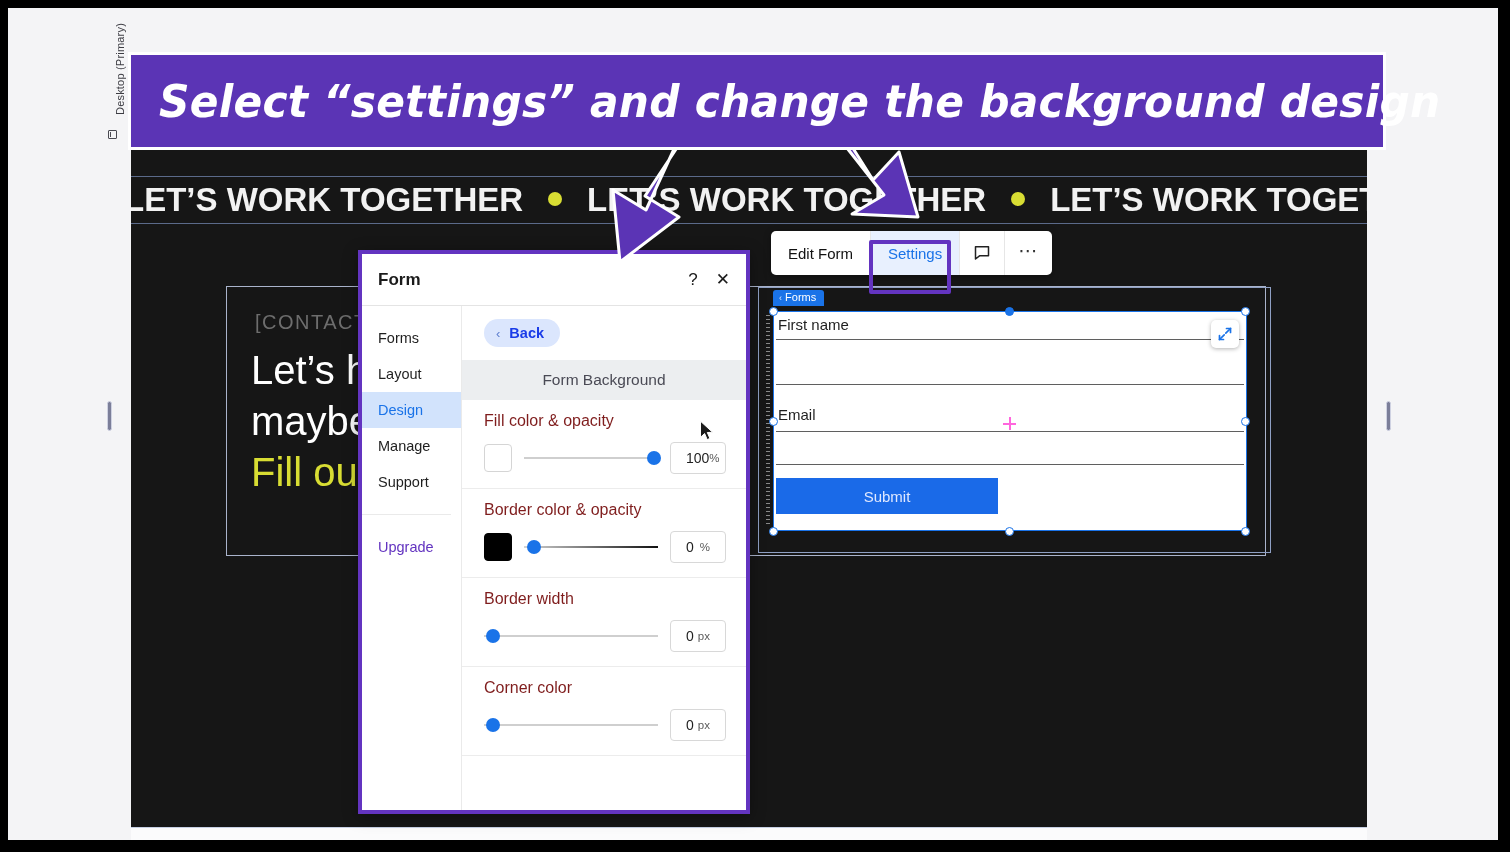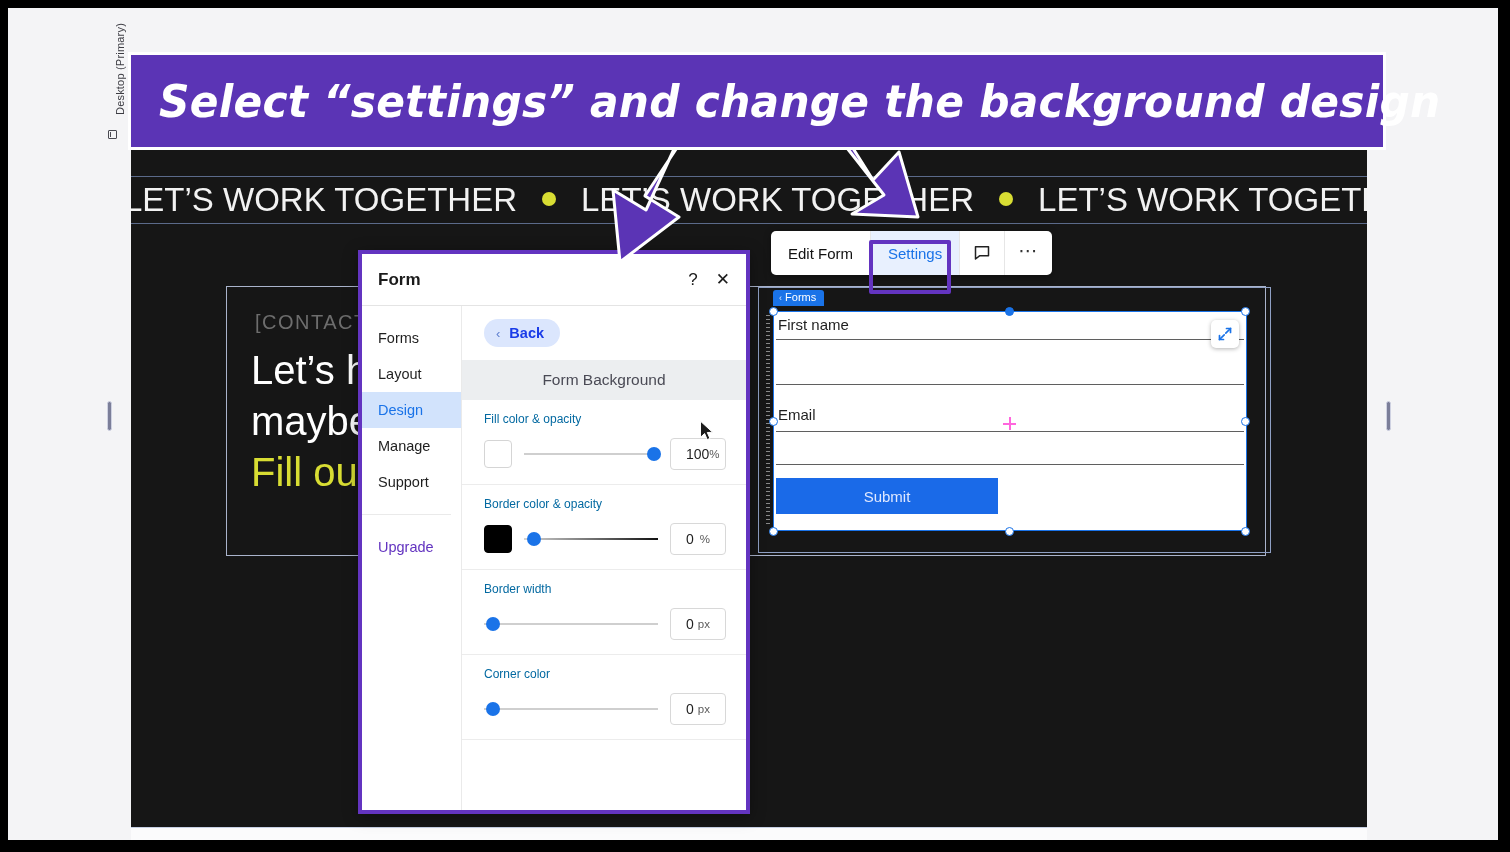--- a/index.html
+++ b/index.html
@@ -55,21 +55,21 @@
   }
 
   
   .marquee {
     position:absolute; left:-2px; top:68px; width:1242px; height:48px;
     border-top:1px solid #5b6a8a; border-bottom:1px solid #5b6a8a;
     display:flex; align-items:center; overflow:hidden;
   }
   .marquee-inner{ display:flex; align-items:center; white-space:nowrap; margin-left:-8px; }
   .marq-text{
-    color:#f2f2f2; font-size:33px; letter-spacing:0px; font-weight:400;
+    color:#f2f2f2; font-size:33px; letter-spacing:0px; font-weight:700;
     padding:0 3px;
     text-align:right;
   }
   .marq-dot{
     display:inline-block; width:14px; height:14px; border-radius:50%;
     background:#d8dd33; margin:0 22px 2px 22px;
   }
 
   
   .contact-block{
@@ -204,21 +204,21 @@
     background:#dbe6fd; color:#1a3ce8; font-size:14.5px; font-weight:bold;
     padding:6px 16px 6px 12px; border-radius:14px; cursor:pointer;
     display:flex; align-items:center; gap:9px;
   }
   .back-chev{ font-size:13px; color:#5f7fcf; font-weight:normal; }
   .section-head{
     height:40px; background:#eceef0; display:flex; align-items:center;
     justify-content:center; color:#4a4a55; font-size:15.5px;
   }
   .ctrl{ padding:12px 20px 14px 22px; border-bottom:1px solid #ececec; }
-  .ctrl-label{ font-size:12px; color:#0369a1; margin-bottom:12px; }
+  .ctrl-label{ font-size:16px; color:#7f1d1d; margin-bottom:12px; }
   .ctrl-row{ display:flex; align-items:center; gap:12px; }
   .swatch{
     width:28px; height:28px; border-radius:4px; flex:0 0 auto;
     border:1px solid #d5d5d5;
   }
   .slider{ position:relative; flex:1 1 auto; height:18px; }
   .slider-track{
     position:absolute; left:0; top:8px; width:100%; height:2px; background:#cfcfcf;
   }
   .slider-track.dark{ background:linear-gradient(to right,#d4d4d4,#111); }

